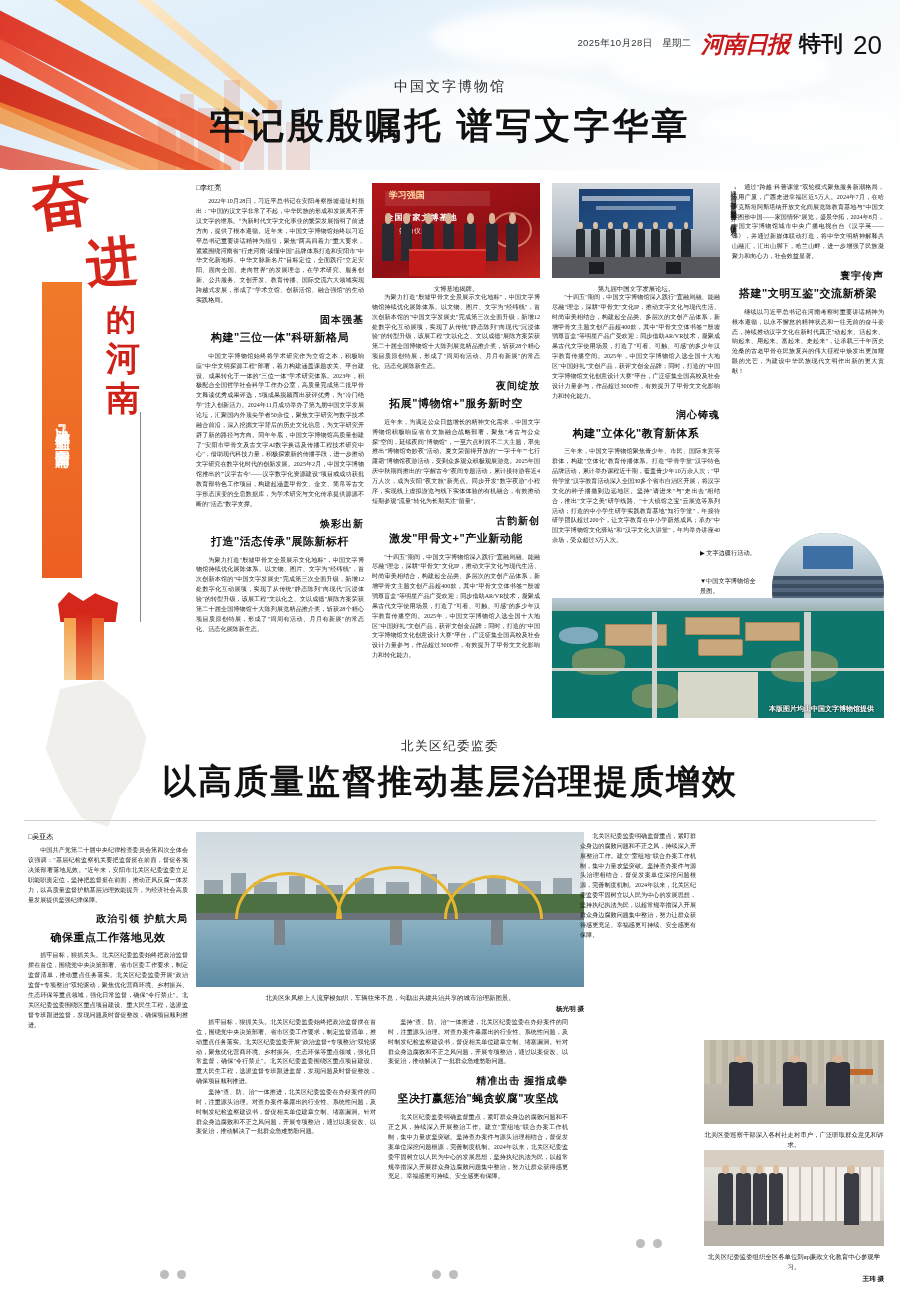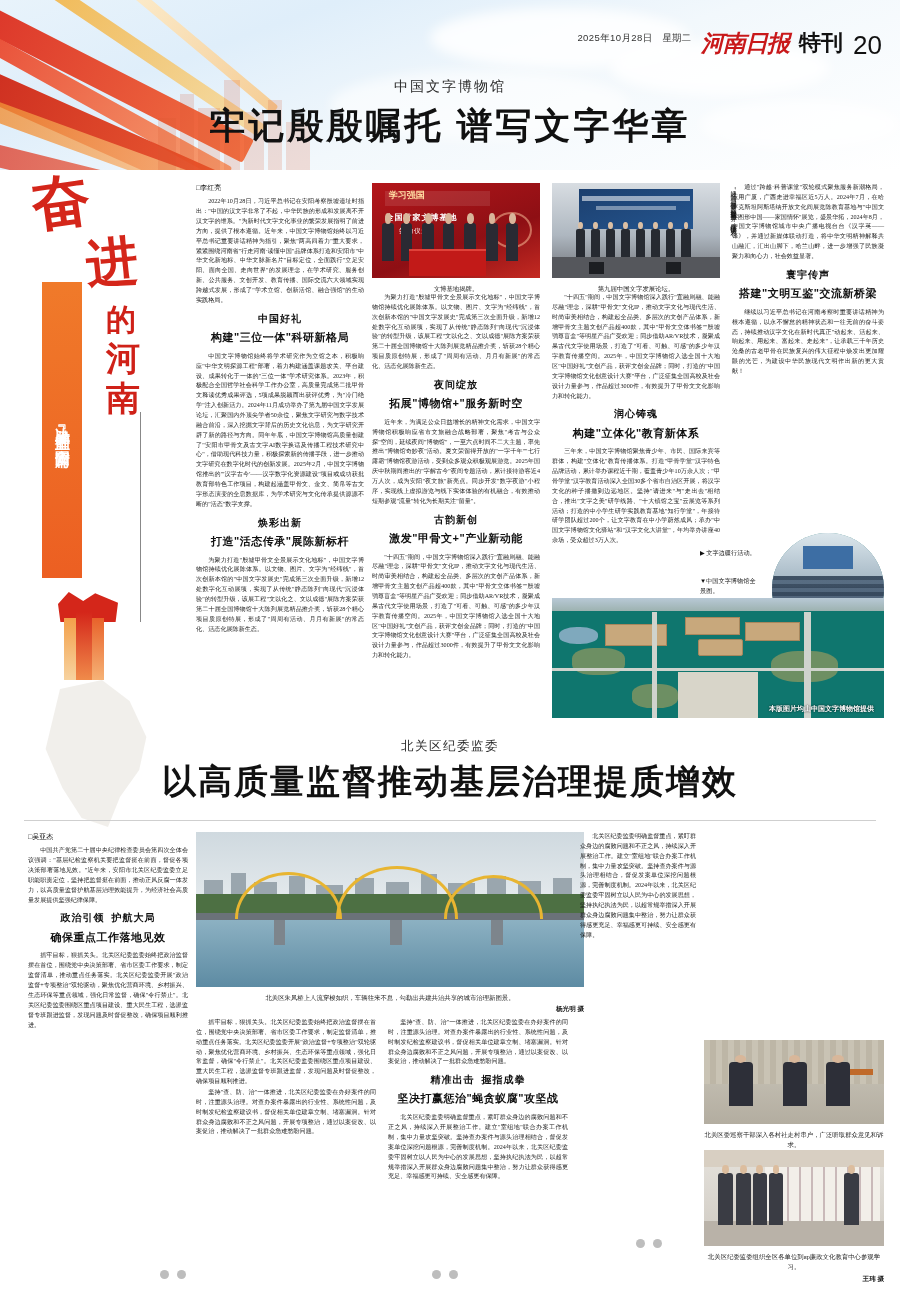--- a/index.html
+++ b/index.html
@@ -26,21 +26,21 @@
   .rb1{left:-40px;top:-10px;width:330px;height:26px;background:linear-gradient(90deg,#d9261c,#f26a3a);transform:rotate(27deg);}
   .rb2{left:-30px;top:22px;width:300px;height:17px;background:linear-gradient(90deg,#e8412a,#f79b6a);transform:rotate(29deg);}
   .rb3{left:-50px;top:52px;width:340px;height:30px;background:linear-gradient(90deg,#c81d12,#ef5a2a);transform:rotate(24deg);}
   .rb4{left:50px;top:-20px;width:260px;height:14px;background:linear-gradient(90deg,#f3b03a,#f7d99a);transform:rotate(34deg);opacity:.85;}
   .rb5{left:-20px;top:95px;width:300px;height:20px;background:linear-gradient(90deg,#f08a2c,#fbd0a6);transform:rotate(20deg);opacity:.8;}
   .rb6{left:110px;top:-35px;width:220px;height:10px;background:linear-gradient(90deg,#fff0d0,#f7c98a);transform:rotate(40deg);opacity:.9;}
   .rb7{left:-60px;top:130px;width:360px;height:22px;background:linear-gradient(90deg,#d8281a,#f4895a);transform:rotate(14deg);opacity:.75;}
   .bldg{position:absolute;left:150px;top:40px;width:190px;height:130px;opacity:.5;}
   .bk{position:absolute;bottom:0;background:rgba(214,85,46,.35);}
 
-  .mast-right{position:absolute;right:18px;top:32px;display:flex;align-items:flex-start;gap:10px;}
+  .mast-right{position:absolute;right:18px;top:32px;display:flex;align-items:center;gap:10px;}
   .mast-date{font-size:9.5px;color:#333;letter-spacing:.4px;padding-bottom:4px;font-family:"Liberation Sans",sans-serif;}
   .mast-week{font-size:9.5px;color:#333;padding-bottom:4px;font-family:"Liberation Sans",sans-serif;}
   .mast-logo{font-size:23px;font-weight:bold;color:#c8181a;font-style:italic;
              letter-spacing:-1px;line-height:1;padding-bottom:2px;
              font-family:"Liberation Serif",serif;}
   .mast-kan{font-size:22px;font-weight:bold;color:#111;line-height:1;padding-bottom:2px;}
   .mast-num{font-size:26px;color:#111;line-height:1;font-family:"Liberation Sans",sans-serif;}
 
   .hd-sub{position:absolute;left:0;right:0;top:78px;text-align:center;font-size:14px;color:#2b2b2b;letter-spacing:2px;}
   .hd-main{position:absolute;left:0;right:0;top:102px;text-align:center;
@@ -71,21 +71,21 @@
   .mapshape{width:100%;height:100%;background:#d9d3c8;
     clip-path:polygon(20% 6%,55% 0,78% 14%,92% 38%,86% 60%,70% 78%,60% 98%,38% 92%,22% 72%,8% 46%);}
 
   
   .col{position:absolute;font-size:6.1px;line-height:1.62;color:#1a1a1a;text-align:justify;
        text-justify:inter-character;}
   .col p{margin:0 0 1px 0;text-indent:2em;}
   .byline{font-size:7px;color:#111;margin-bottom:3px;text-indent:0 !important;}
   .sec-h{text-align:center;margin:6px 0 5px 0;text-indent:0 !important;}
   .sec-h .l1{display:block;font-size:10px;font-weight:bold;color:#111;letter-spacing:1px;
-             font-family:Liberation Mono, monospace;}
+             font-family:Liberation Sans, sans-serif;text-align:right;}
   .sec-h .l2{display:block;font-size:11px;font-weight:bold;color:#111;letter-spacing:.5px;
              font-family:"Liberation Sans",sans-serif;margin-top:1px;}
   .cap{font-size:6.4px;color:#222;text-align:center;margin-top:3px;text-indent:0 !important;}
   .credit{text-align:right;font-weight:bold;font-size:6.6px;margin-top:1px;}
 
   
   .photo{position:absolute;overflow:hidden;background:#0f766e;}
   .ph-inner{width:100%;height:100%;position:relative;}
 
   
@@ -227,21 +227,21 @@
     </div>
     <div class="lb-map">
       <div class="mapshape"></div>
     </div>
   </div>
 
   <div class="col" style="left:196px;top:183px;width:168px;">
     <div class="byline">□李红亮</div>
     <p>2022年10月28日，习近平总书记在安阳考察殷墟遗址时指出："中国的汉文字非常了不起，中华民族的形成和发展离不开汉文字的维系。"为新时代文字文化事业的繁荣发展指明了前进方向，提供了根本遵循。近年来，中国文字博物馆始终以习近平总书记重要讲话精神为指引，聚焦"两高四着力"重大要求，紧紧围绕河南省"行走河南·读懂中国"品牌体系打造和安阳市"中华文化新地标、中华文脉新名片"目标定位，全面践行"立足安阳、面向全国、走向世界"的发展理念，在学术研究、服务创新、公共服务、文创开发、教育传播、国际交流六大领域实现跨越式发展，形成了"学术立馆、创新活馆、融合强馆"的生动实践格局。</p>
     <div class="sec-h">
-      <span class="l1">中国好礼</span>
+      <span class="l1">固本强基</span>
       <span class="l2">构建"三位一体"科研新格局</span>
     </div>
     <p>中国文字博物馆始终将学术研究作为立馆之本，积极响应"中华文明探源工程"部署，着力构建涵盖课题攻关、平台建设、成果转化于一体的"三位一体"学术研究体系。2023年，积极配合全国哲学社会科学工作办公室，高质量完成第二批甲骨文释读优秀成果评选，5项成果脱颖而出获评优秀，为"冷门绝学"注入创新活力。2024年11月成功举办了第九届中国文字发展论坛，汇聚国内外顶尖学者50余位，聚焦文字研究与数字技术融合前沿，深入挖掘文字背后的历史文化信息，为文字研究开辟了新的路径与方向。同年年底，中国文字博物馆高质量创建了"安阳市甲骨文及古文字AI数字换话及传播工程技术研究中心"，借助现代科技力量，积极探索新的传播手段，进一步推动文字研究在数字化时代的创新发展。2025年2月，中国文字博物馆推出的"'汉字古今'——汉字数字化资源建设"项目或成功获批教育部特色工作项目，构建起涵盖甲骨文、金文、简帛等古文字形态演变的全息数据库，为学术研究与文化传承提供源源不断的"活态"数字支撑。</p>
     <div class="sec-h">
       <span class="l1">焕彩出新</span>
       <span class="l2">打造"活态传承"展陈新标杆</span>
     </div>
     <p>为聚力打造"殷墟甲骨文全景展示文化地标"，中国文字博物馆持续优化展陈体系。以文物、图片、文字为"经纬线"，首次创新本馆的"中国文字发展史"完成第三次全面升级，新增12处数字化互动展项，实现了从传统"静态陈列"向现代"沉浸体验"的转型升级，该展工程"文以化之、文以成德"展陈方案荣获第二十届全国博物馆十大陈列展览精品推介奖，斩获28个精心项目质原创特展，形成了"周周有活动、月月有新展"的常态化、活态化展陈新生态。</p>
   </div>
 

